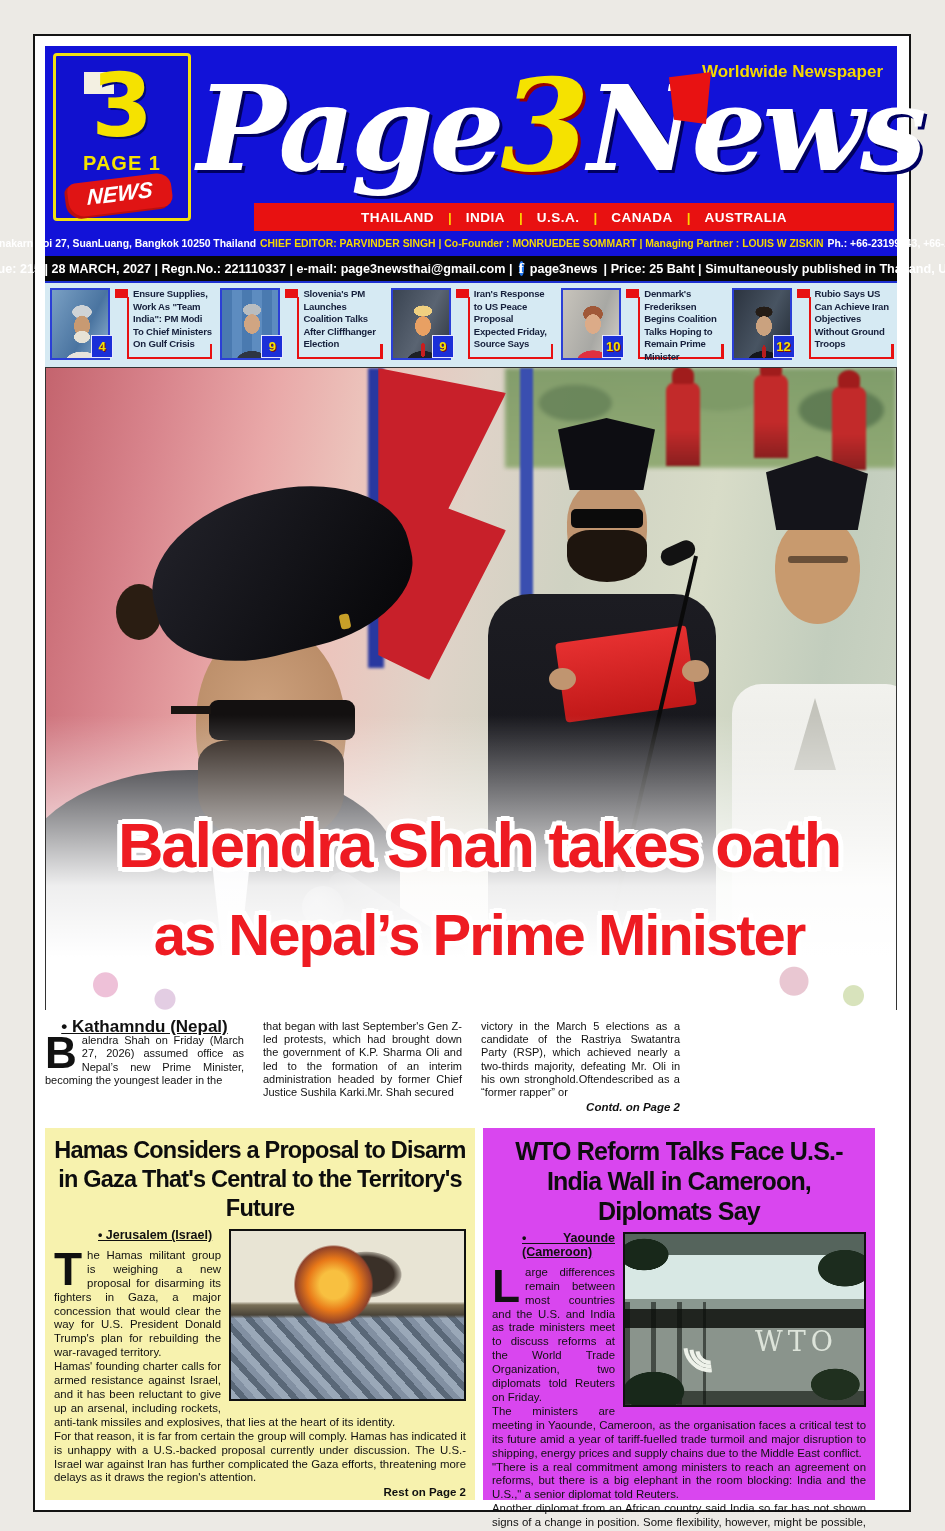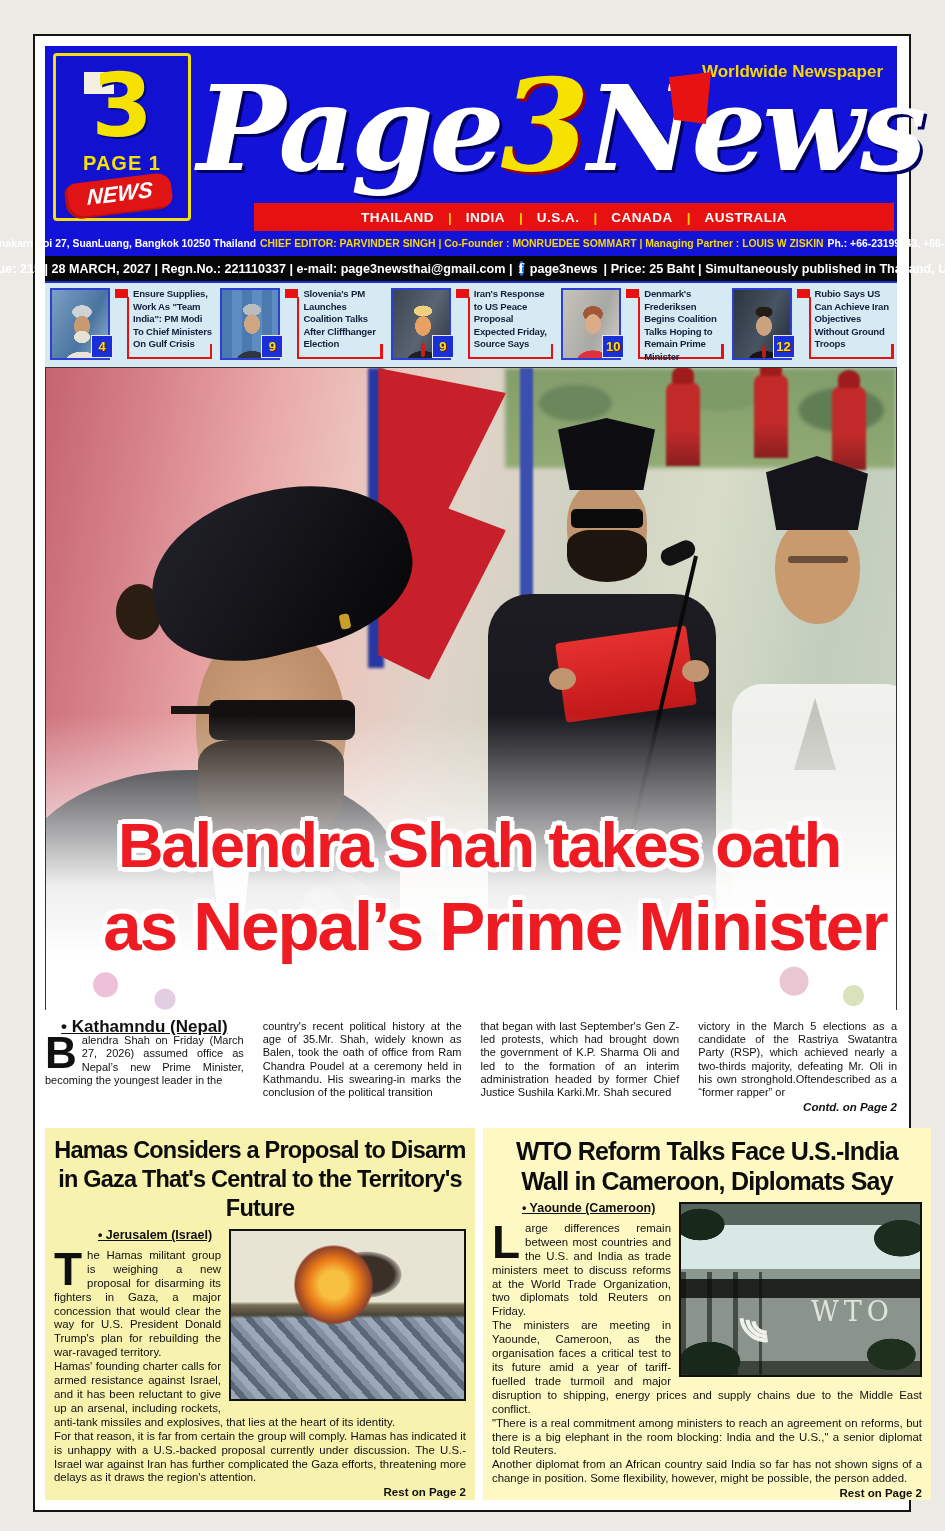--- a/index.html
+++ b/index.html
@@ -158,34 +158,34 @@
   .flowers { left:0; bottom:0; width:100%; height:60px; opacity:.7;
      background:radial-gradient(circle at 7% 58%,#e8a8c8 12px,transparent 13px),
                 radial-gradient(circle at 14% 82%,#d8b8d8 10px,transparent 11px),
                 radial-gradient(circle at 88% 52%,#e0b0c0 14px,transparent 15px),
                 radial-gradient(circle at 95% 76%,#c8d8a0 10px,transparent 11px); }
   .head-line { position:absolute; width:100%; text-align:center; font-weight:bold; color:#ee1b22;
                letter-spacing:-2px; white-space:nowrap;
                text-shadow:-4px -4px 0 #fff,4px -4px 0 #fff,-4px 4px 0 #fff,4px 4px 0 #fff,
                            0 -5px 0 #fff,0 5px 0 #fff,-5px 0 0 #fff,5px 0 0 #fff;padding-left:16px; }
   .hl1 { top:442px; font-size:63px; }
-  .hl2 { top:520px; font-size:69px;margin-left:16px; }
+  .hl2 { top:534px; font-size:58px; }
 
   
   .article { position:absolute; left:10px; top:984px; width:852px; height:104px;
              display:flex; gap:19px; }
   .col { width:199px; font-size:11px; line-height:13.2px; text-align:justify; color:#111; }
   .byline { text-align:center; font-weight:bold; font-size:17px; text-decoration:underline; margin-bottom:1px; }
   .dropcap { float:left; font-size:44px; line-height:34px; font-weight:bold; margin:2px 5px 0 0; }
   .contd { text-align:right; font-weight:bold; font-style:italic; font-size:11.5px; margin-top:2px; }
 
   
   .box { position:absolute; top:1092px; height:372px; padding:6px 9px; }
   .box-hamas { left:10px; width:430px; background:#f7f2ae; }
-  .box-wto { left:448px; width:448px; background:#fef9c3; }
+  .box-wto { left:448px; width:392px; background:#d946ef; }
   .box h2 { text-align:center; font-size:23.5px; line-height:29px; letter-spacing:-.8px;
             color:#0d0d0d; margin:2px 0 6px 0; }
   .box-wto h2 { font-size:25px; line-height:30px; }
   .box .byline2 { font-weight:bold; font-size:12.5px; text-decoration:underline; margin:2px 0 6px 44px; }
   .box-wto .byline2 { margin-left:30px; }
   .bphoto { float:right; border:2px solid #101010; margin:0 0 4px 8px; }
   .gaza { width:237px; height:172px;
      background:radial-gradient(circle at 44% 32%,#f8c040 14px,#e87818 26px,#90422a 38px,transparent 40px),
                 radial-gradient(ellipse 46px 30px at 58% 26%,#3a3028 60%,rgba(58,48,40,.4) 75%,transparent 78%),
                 linear-gradient(#e8e4d4 0 42%,#7a7058 44%,#4a4438 50%,transparent 52%),
@@ -337,21 +337,20 @@
     </div>
     <div class="head-line hl1" data-name="main-headline-line1">Balendra Shah takes oath</div>
     <div class="head-line hl2" data-name="main-headline-line2">as Nepal’s Prime Minister</div>
   </div>
 
   <div class="article" data-name="main-article">
     <div class="col" data-name="article-column-1">
       <div class="byline" data-name="dateline">•  Kathamndu (Nepal)</div>
       <span class="dropcap" data-name="drop-cap">B</span><span data-name="article-text">alendra Shah on Friday (March 27, 2026) assumed office as Nepal’s new Prime Minister, becoming the youngest leader in the</span>
     </div>
-    <div class="col" data-name="article-column-2">country's recent political history at the age of 35.Mr. Shah, widely known as Balen, took the oath of office from Ram Chandra Poudel at a ceremony held in Kathmandu. His swearing-in marks the conclusion of the political transition</div>
     <div class="col" data-name="article-column-3">that began with last September's Gen Z-led protests, which had brought down the government of K.P. Sharma Oli and led to the formation of an interim administration headed by former Chief Justice Sushila Karki.Mr. Shah secured</div>
     <div class="col" data-name="article-column-4">
       <span data-name="article-text">victory in the March 5 elections as a candidate of the Rastriya Swatantra Party (RSP), which achieved nearly a two-thirds majority, defeating Mr. Oli in his own stronghold.Oftendescribed as a “former rapper” or</span>
       <div class="contd" data-name="continued-note">Contd. on Page 2</div>
     </div>
   </div>
 
   <div class="box box-hamas" data-name="hamas-article-box">
     <h2 data-name="hamas-headline">Hamas Considers a Proposal to Disarm in Gaza That's Central to the Territory's Future</h2>
     <div class="btext" data-name="hamas-body">

